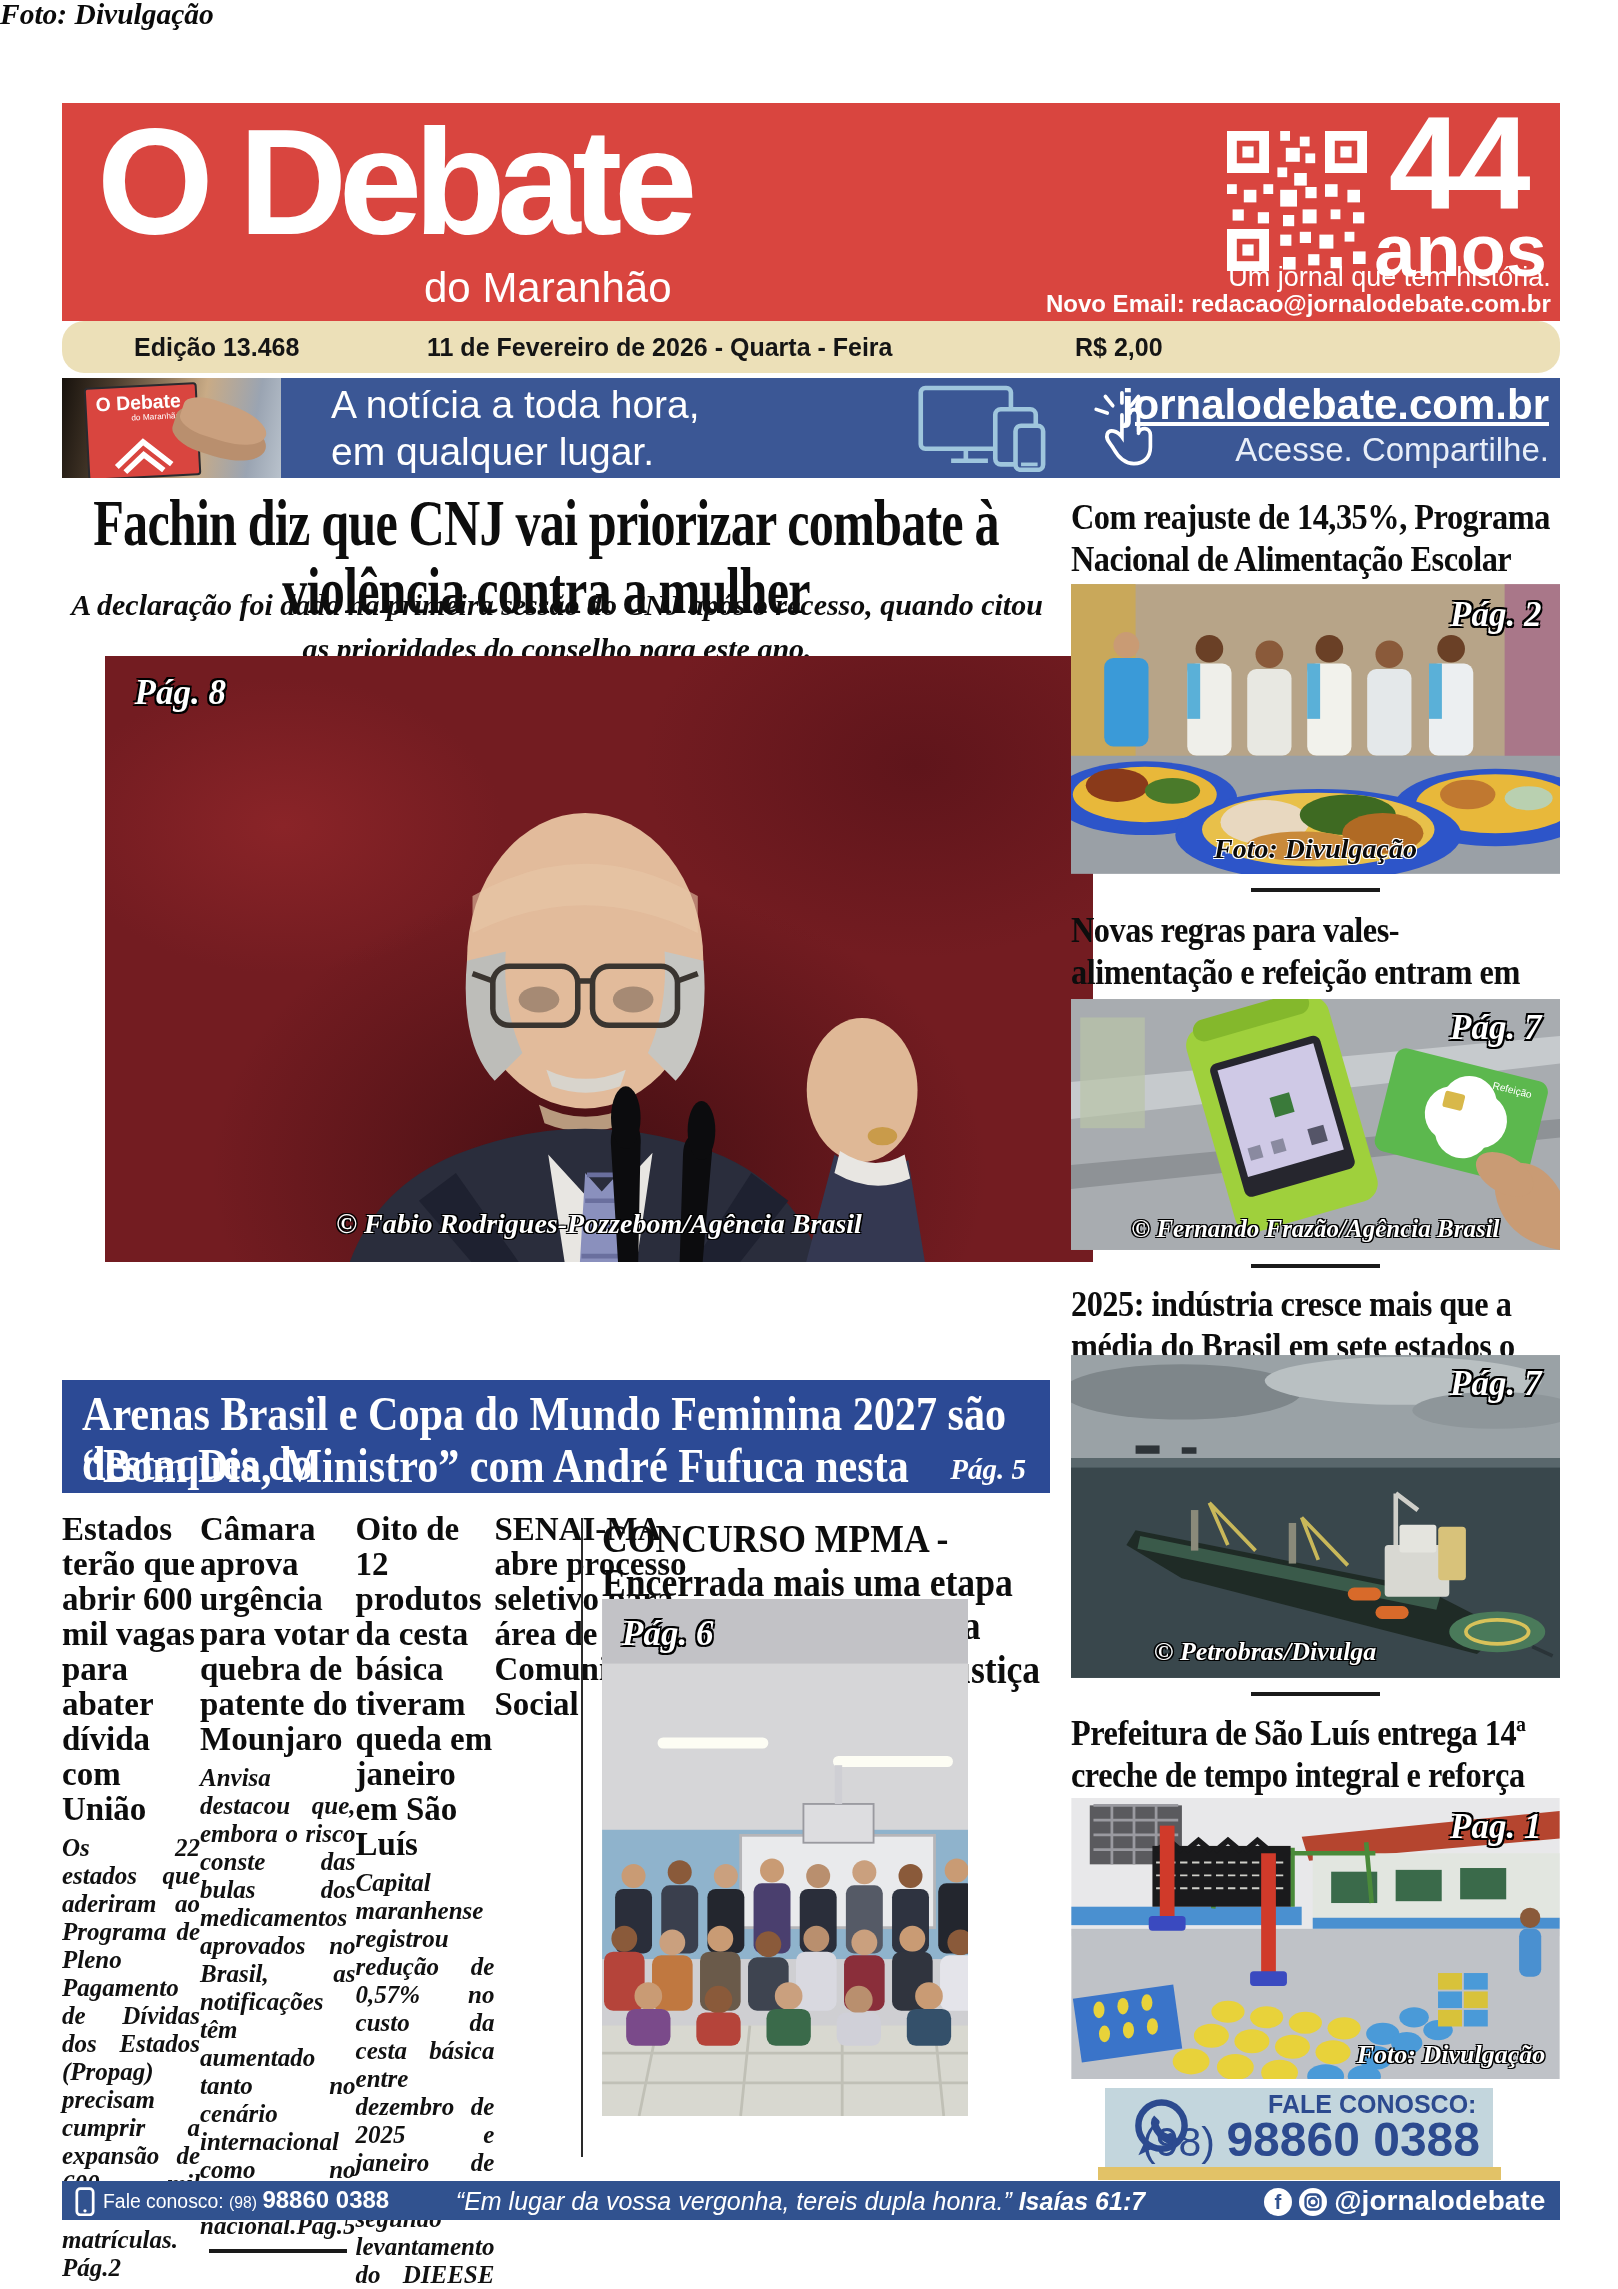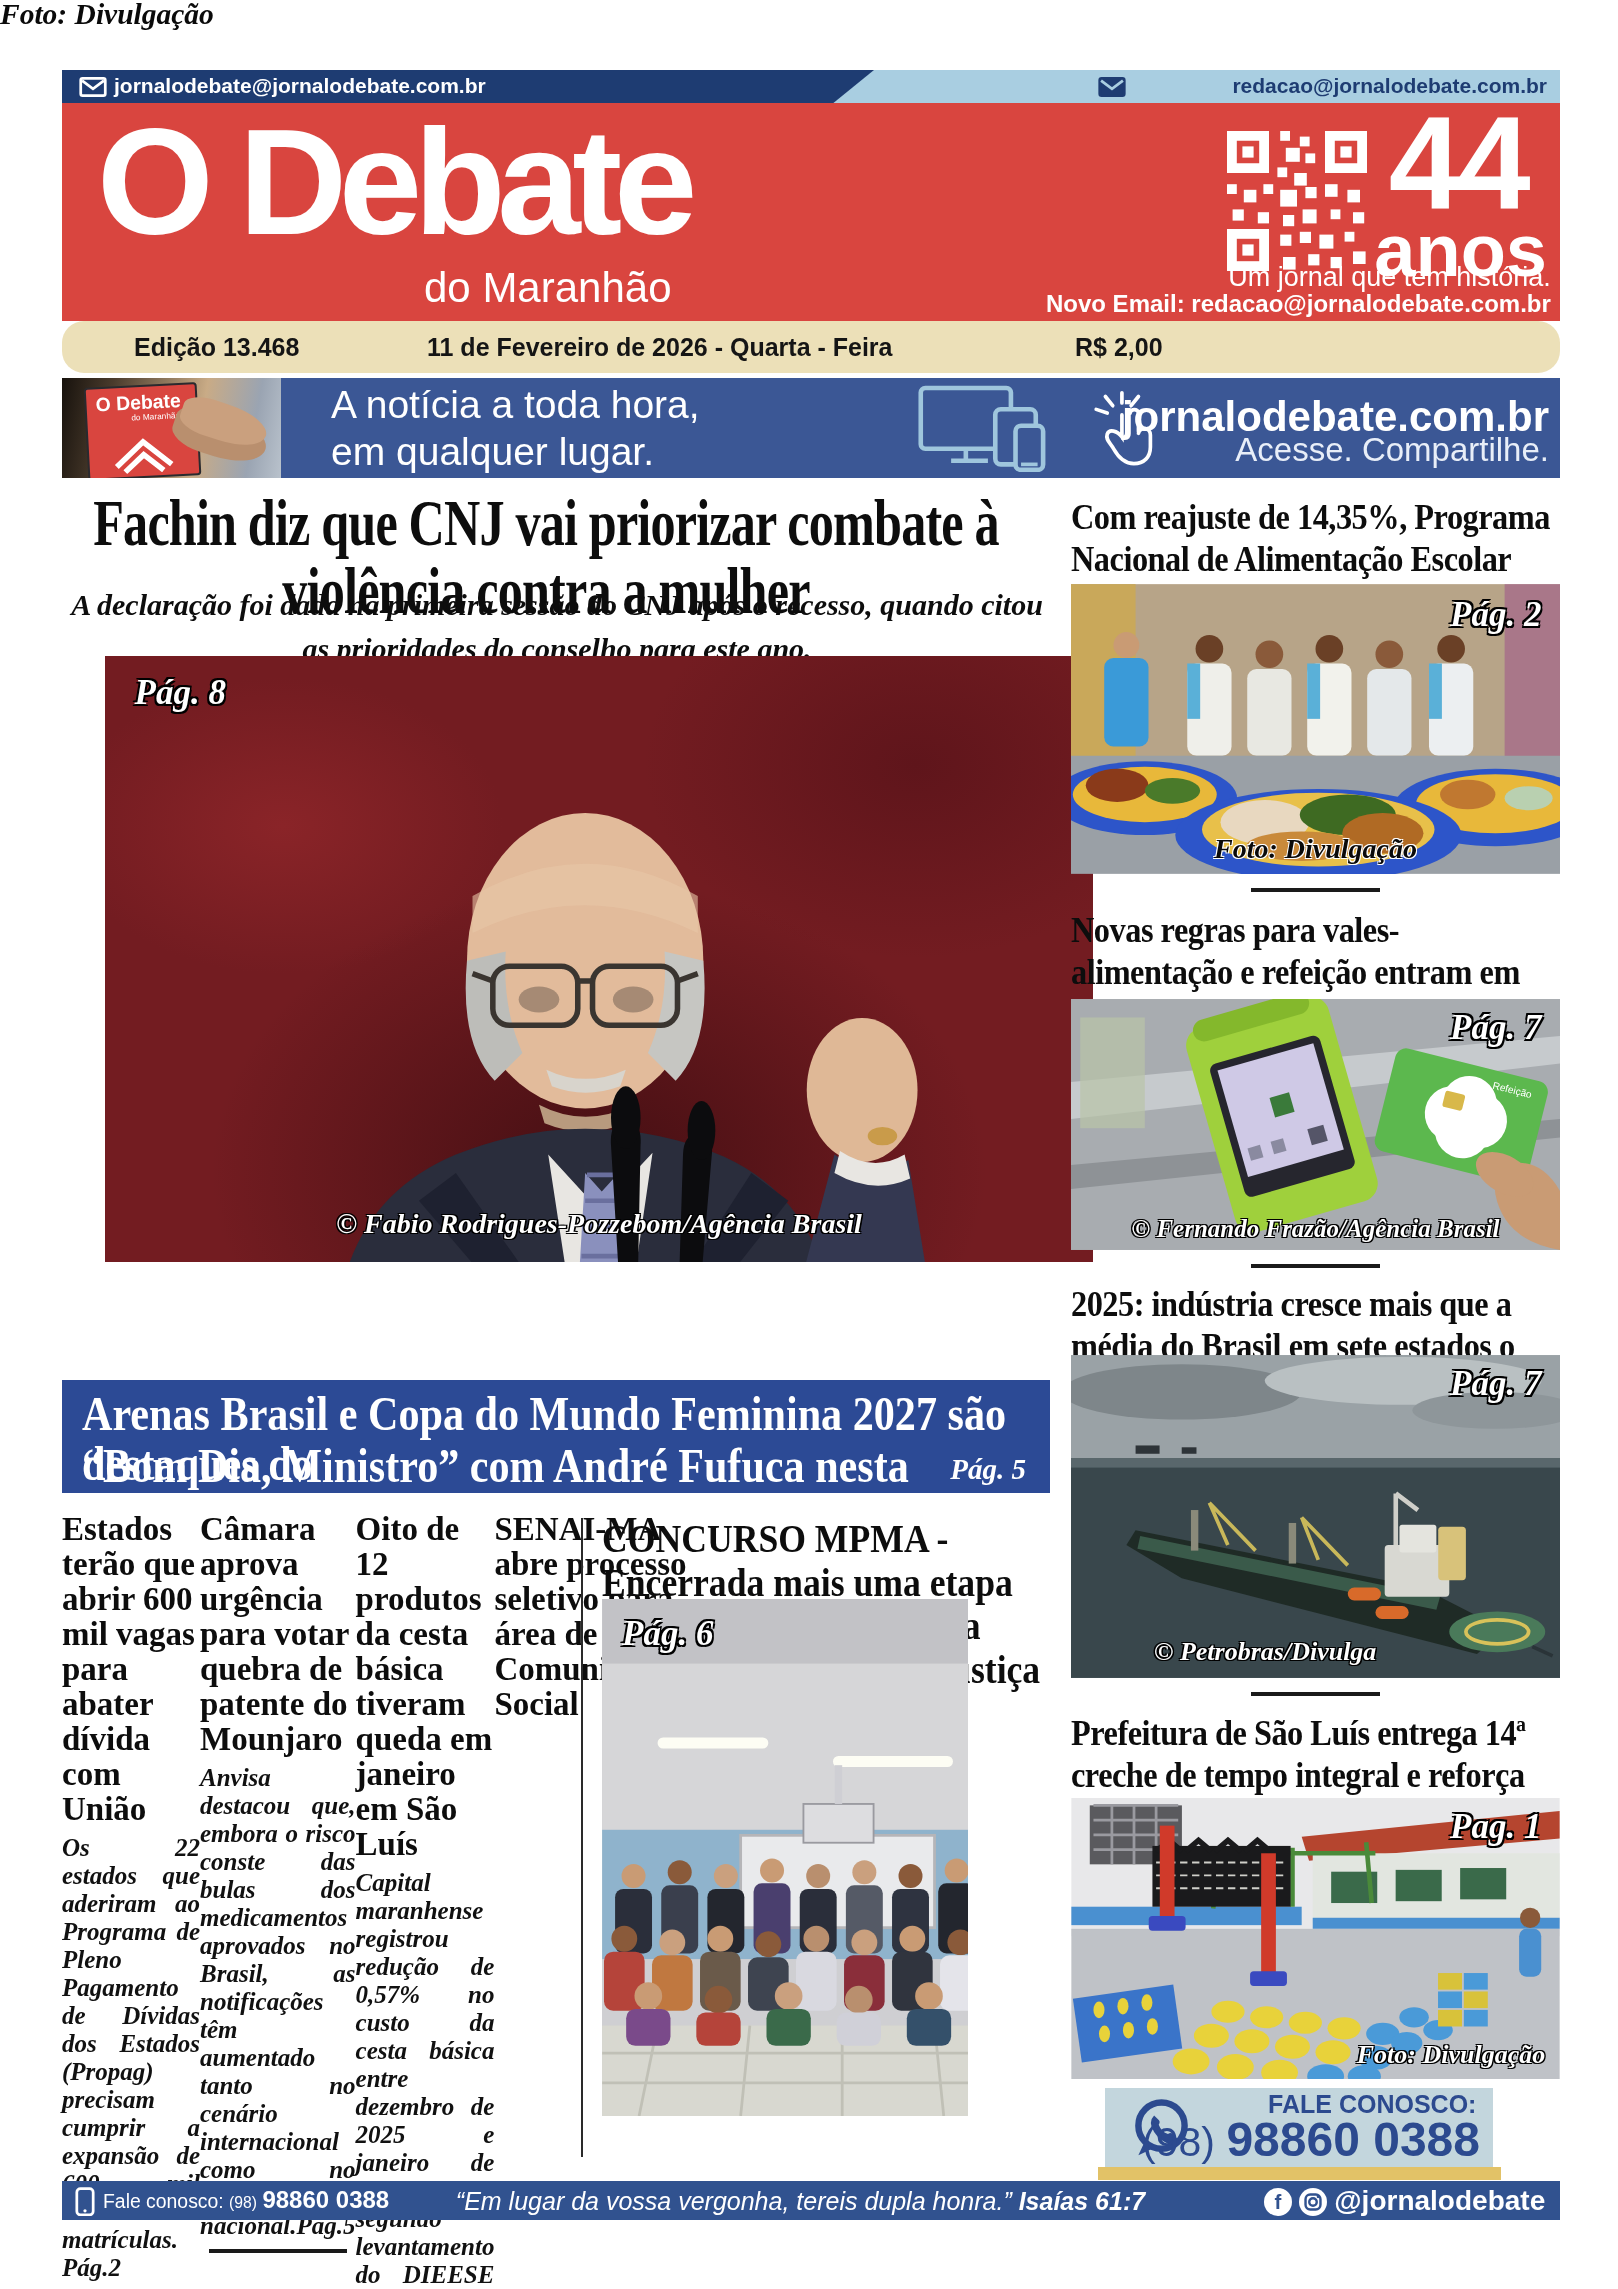--- a/index.html
+++ b/index.html
@@ -39,21 +39,21 @@
   .tablet{position:absolute;left:24px;top:6.5px;width:109px;height:89px;background:#d9453f;
       transform:rotate(-3deg);border:2.8px solid #2a2a2e;border-radius:3.7px;color:#fff;}
   .tablet .t1{position:absolute;left:9.2px;top:5.5px;font:700 19.4px/1 "Liberation Sans",sans-serif;}
   .tablet .t2{position:absolute;left:44px;top:26px;font:400 8.3px/1 "Liberation Sans",sans-serif;}
   .finger{position:absolute;left:118px;top:26px;width:88px;height:37px;background:#caa07e;
       border-radius:40% 60% 60% 40%;transform:rotate(18deg);box-shadow:0 13px 0 3.7px #b98f6e;}
   .slogan1{position:absolute;left:269px;top:7.4px;font:500 39px/1 "Liberation Sans",sans-serif;}
   .slogan2{position:absolute;left:269px;top:54px;font:500 39px/1 "Liberation Sans",sans-serif;}
   .devices{position:absolute;left:856px;top:7.4px;}
   .clickhand{position:absolute;left:1023px;top:13px;}
-  .site{position:absolute;right:11px;top:18px;font:700 42px/1 "Liberation Sans",sans-serif;}
+  .site{position:absolute;right:11px;top:6px;font:700 42px/1 "Liberation Sans",sans-serif;text-decoration:underline;}
   .cta{position:absolute;right:11px;top:55px;font:300 33px/1 "Liberation Sans",sans-serif;color:#e8eef8;}
 
   
   .h-main{left:42px;top:489px;width:1008px;text-align:center;color:#0d0d0d;
       font:700 54px/1.04 "Liberation Serif",serif;letter-spacing:-0.9px;
       transform:scale(.93,1.22);transform-origin:50% 0;}
   .deck{left:62px;top:583px;width:990px;text-align:center;color:#0d0d0d;
       font:italic 600 30px/1.45 "Liberation Serif",serif;}
   .mainphoto{left:62px;top:656px;width:988px;height:606px;overflow:hidden;
       background:
@@ -104,33 +104,20 @@
       font:italic 400 25px/28px "Liberation Sans",sans-serif;}
   .footer .quote b{font-style:italic;font-weight:700;}
   .footer .social{position:absolute;right:14.8px;top:4.6px;font:700 28px/29.5px "Liberation Sans",sans-serif;}
   .soc-ic{display:inline-block;vertical-align:-6.5px;margin-right:7.4px;}
 </style>
 </head>
 <body>
 
 <div class="page">
 
-  <div class="abs topbar">
-    <div class="darkseg"></div>
-    <svg class="env" style="left:16.6px" viewBox="0 0 30 22">
-        <rect x="1.5" y="1.5" width="27" height="19" rx="2" fill="none" stroke="#fff" stroke-width="3"></rect>
-        <path d="M3 4 L15 13 L27 4" fill="none" stroke="#fff" stroke-width="3"></path>
-      </svg>
-    <span class="mailtxt left-mail">jornalodebate@jornalodebate.com.br</span>
-    <svg class="env" style="right:434px" viewBox="0 0 30 22">
-        <rect x="1.5" y="1.5" width="27" height="19" rx="2" fill="#1e3c72" stroke="#1e3c72" stroke-width="3"></rect>
-        <path d="M3 4 L15 13 L27 4" fill="none" stroke="#a9cee1" stroke-width="3"></path>
-      </svg>
-    <span class="mailtxt right-mail">redacao@jornalodebate.com.br</span>
-  </div>
 
   <div class="abs masthead">
     <div class="logo-main">O Debate</div>
     <div class="logo-sub">do Maranhão</div>
     <svg class="qr" viewBox="0 0 100 100" fill="#fff">
       <path fill-rule="evenodd" d="M0 0h30v30H0zm7 7h16v16H7z"></path>
         <rect x="11" y="11" width="8" height="8"></rect>
       <path fill-rule="evenodd" d="M70 0h30v30H70zm7 7h16v16h-16z"></path>
         <rect x="81" y="11" width="8" height="8"></rect>
       <path fill-rule="evenodd" d="M0 70h30v30H0zm7 77h16v16H7z"></path>

